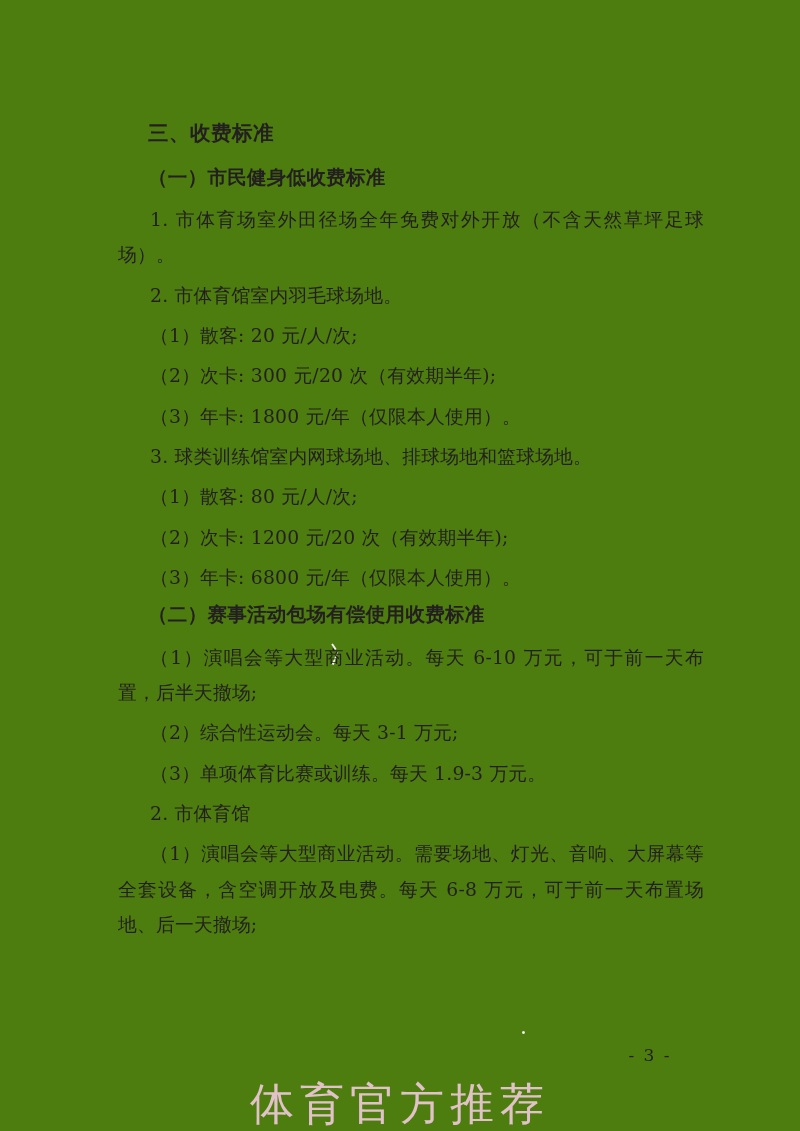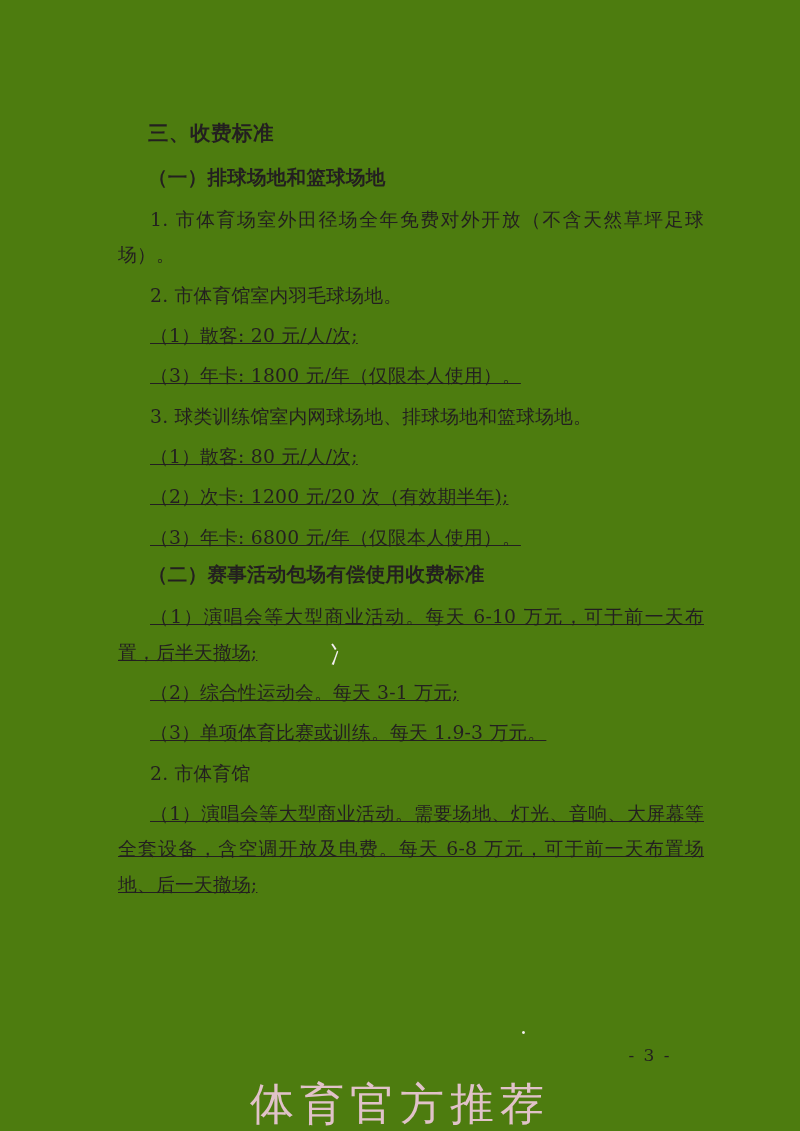--- a/index.html
+++ b/index.html
@@ -46,21 +46,20 @@
   .para {
     font-size: 18.8px;
     line-height: 1.88;
     margin: 0 0 5px 0;
     text-indent: 32px;
     letter-spacing: 0.2px;
     text-align: justify;
   }
   .para.sub {
     text-indent: 32px;
-    text-decoration: underline;
   }
   .page-number {
     position: absolute;
     left: 0;
     top: 1045px;
     width: 800px;
     text-align: center;
     font-size: 17px;
     letter-spacing: 2px;
     padding-left: 500px;
@@ -91,25 +90,26 @@
 
 <div class="page">
 
   <div class="faint-mark" style="left:330px; top:640px;">冫</div>
   <div class="faint-mark" style="left:520px; top:1020px;">·</div>
 
   <div class="content">
 
     <h1 class="heading">三、收费标准</h1>
 
-    <h2 class="subheading">（一）排球场地和篮球场地</h2>
+    <h2 class="subheading">（一）市民健身低收费标准</h2>
 
     <p class="para">1. 市体育场室外田径场全年免费对外开放（不含天然草坪足球场）。</p>
     <p class="para">2. 市体育馆室内羽毛球场地。</p>
     <p class="para sub">（1）散客: 20 元/人/次;</p>
+    <p class="para sub">（2）次卡: 300 元/20 次（有效期半年);</p>
     <p class="para sub">（3）年卡: 1800 元/年（仅限本人使用）。</p>
     <p class="para">3. 球类训练馆室内网球场地、排球场地和篮球场地。</p>
     <p class="para sub">（1）散客: 80 元/人/次;</p>
     <p class="para sub">（2）次卡: 1200 元/20 次（有效期半年);</p>
     <p class="para sub">（3）年卡: 6800 元/年（仅限本人使用）。</p>
 
     <h2 class="subheading">（二）赛事活动包场有偿使用收费标准</h2>
 
     <p class="para sub">（1）演唱会等大型商业活动。每天 6-10 万元，可于前一天布置，后半天撤场;</p>
     <p class="para sub">（2）综合性运动会。每天 3-1 万元;</p>

